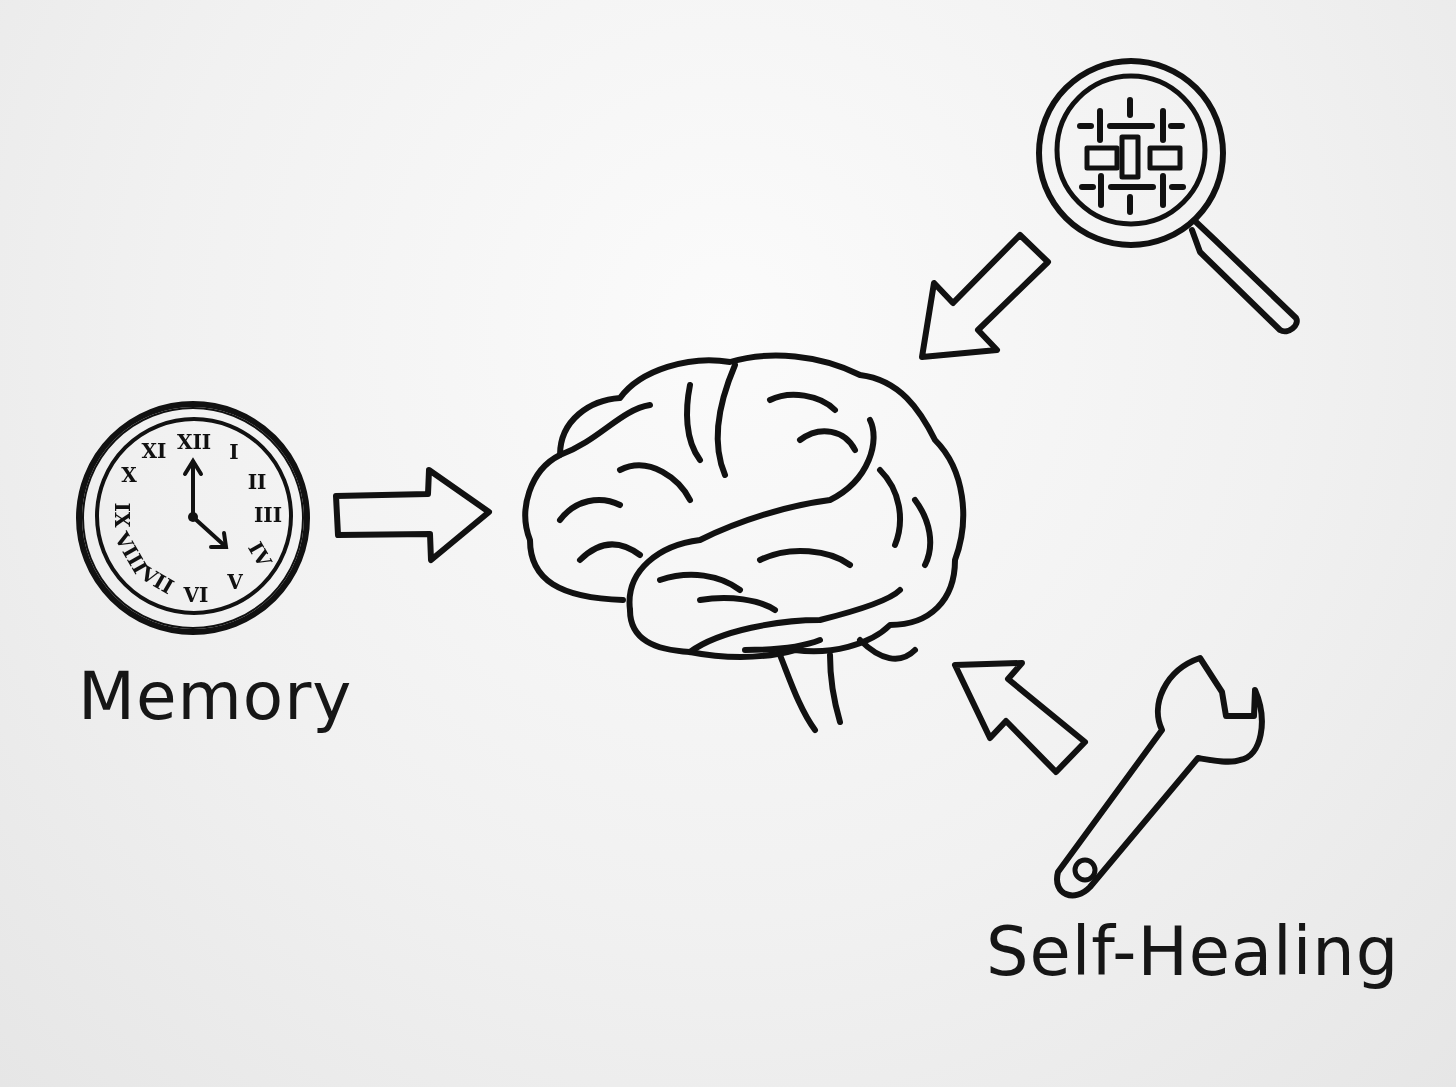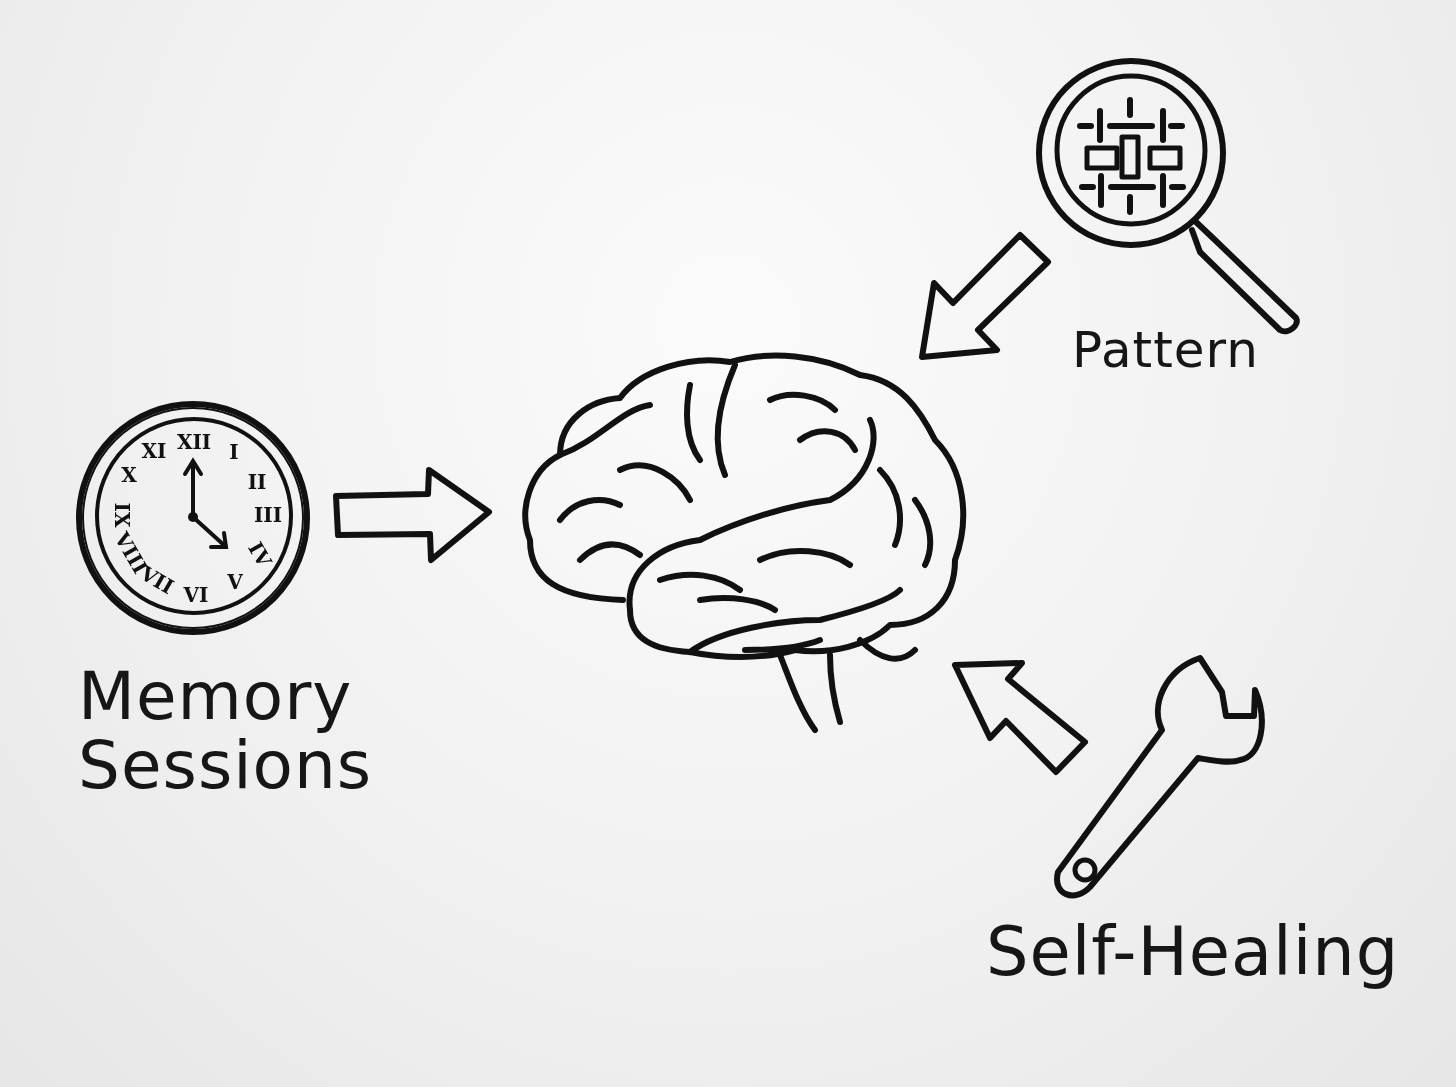--- a/index.html
+++ b/index.html
@@ -107,20 +107,18 @@
   <path d="M1085,742 L1056,772 L1006,721 L990,738 L955,665 L1022,663 L1008,679 Z" stroke="#111" stroke-width="6" fill="none" stroke-linejoin="round"></path>
 
   <g stroke="#111" stroke-width="6" fill="none" stroke-linecap="round" stroke-linejoin="round">
     <path d="M1162,730 C1150,705 1165,670 1200,658 L1222,692 L1226,716 L1254,716 L1255,690 C1268,720 1262,756 1240,760 C1230,764 1210,760 1198,758 L1090,887 C1075,903 1052,895 1058,872 L1162,730 Z"></path>
     <circle cx="1085" cy="870" r="10" stroke-width="5"></circle>
   </g>
 </svg>
 
 <div class="label" id="lbl-memory">
   <span>Memory</span>
-  <span>Sessions</span>
 </div>
 <div class="label" id="lbl-pattern">
-  <span>Pattern</span>
 </div>
 <div class="label" id="lbl-heal">
   <span>Self-Healing</span>
 </div>
 
 </body></html>

